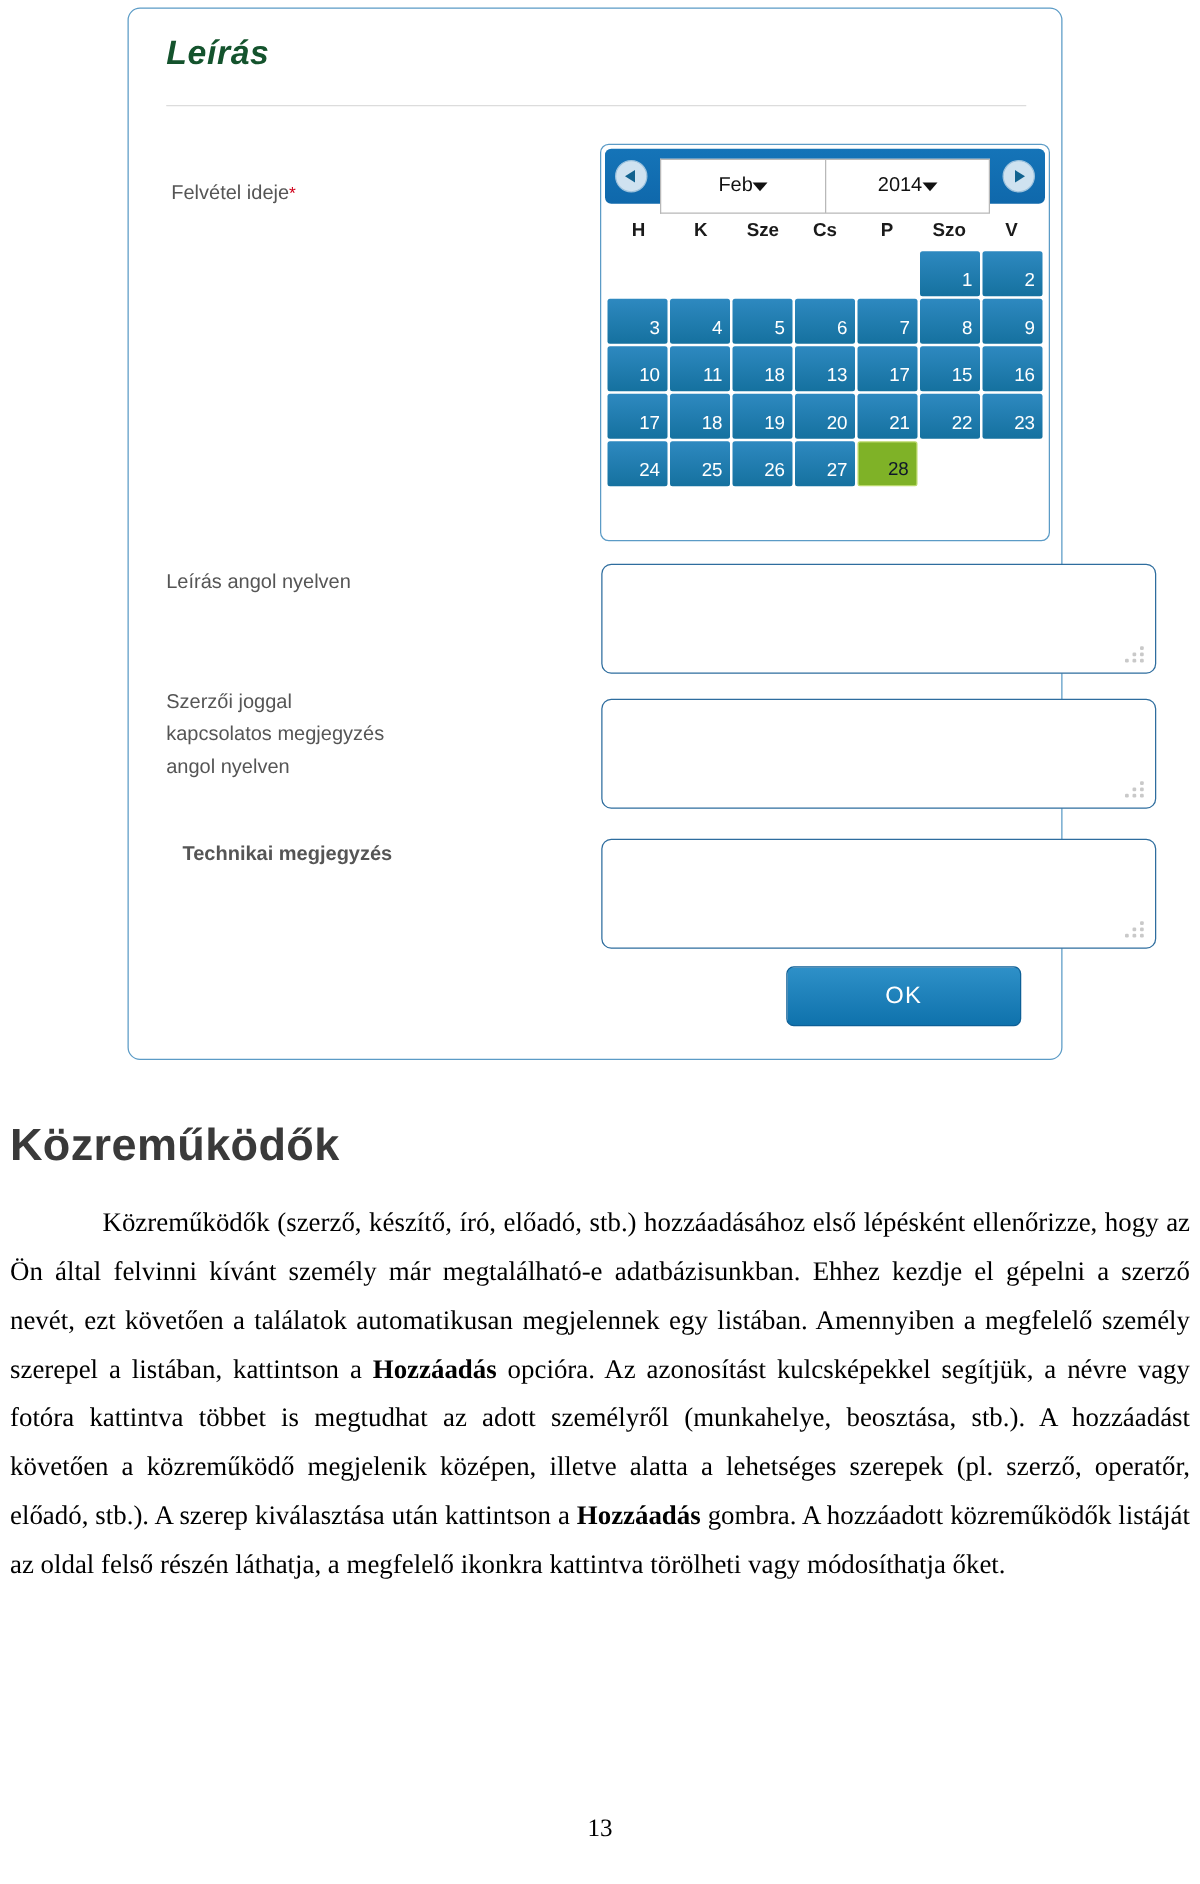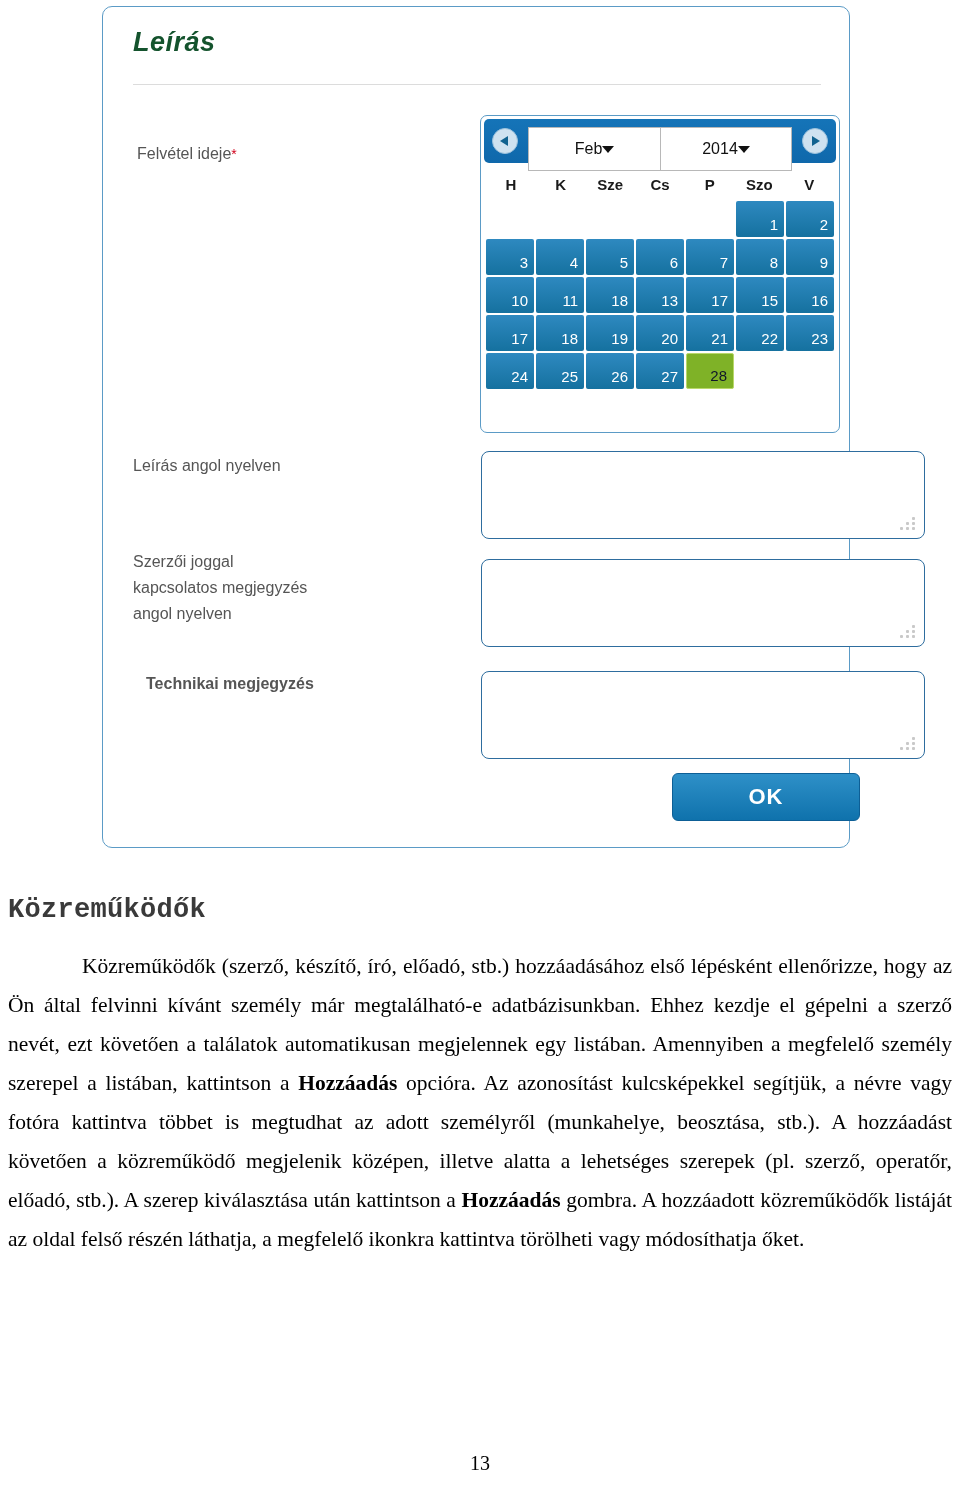--- a/index.html
+++ b/index.html
@@ -88,29 +88,29 @@
     border:1px solid #2e6d9e;border-radius:8px;background:#fff;
     box-sizing:border-box;
   }
   .grip{position:absolute;right:8px;bottom:7px;width:16px;height:14px;}
   .grip i{position:absolute;width:3px;height:3px;background:#c9c9c9;border-radius:1px;}
 
   .okbtn{
     position:absolute;left:628px;top:772px;width:186px;height:46px;
     border-radius:6px;border:1px solid #0d5f96;
     background:linear-gradient(#2e90c8,#0f72ac);
-    color:#fff;font-size:22px;font-weight:bold;letter-spacing:1px;
-    display:flex;align-items:center;justify-content:center;margin-left:43px;
+    color:#fff;font-size:19px;font-weight:normal;letter-spacing:1px;
+    display:flex;align-items:center;justify-content:center;
   }
 
   
   .doc{position:absolute;left:8px;top:895px;width:944px;}
   .doc h2{
-    margin:0;font-family:Liberation Mono, monospace;
-    font-size:27px;font-weight:bold;color:#3a3a3a;letter-spacing:.3px;
+    margin:0;font-family:Liberation Sans, sans-serif;
+    font-size:36px;font-weight:bold;color:#3a3a3a;letter-spacing:.3px;
   }
   .doc p{
     margin:22px 0 0 0;font-family:"Liberation Serif",serif;
     font-size:21.5px;line-height:39px;color:#000;
     text-align:justify;text-indent:74px;
   }
   .doc p b{font-weight:bold;}
   .pageno{
     position:absolute;left:0;top:1452px;width:960px;text-align:center;
     font-family:"Liberation Serif",serif;font-size:20px;color:#000;

